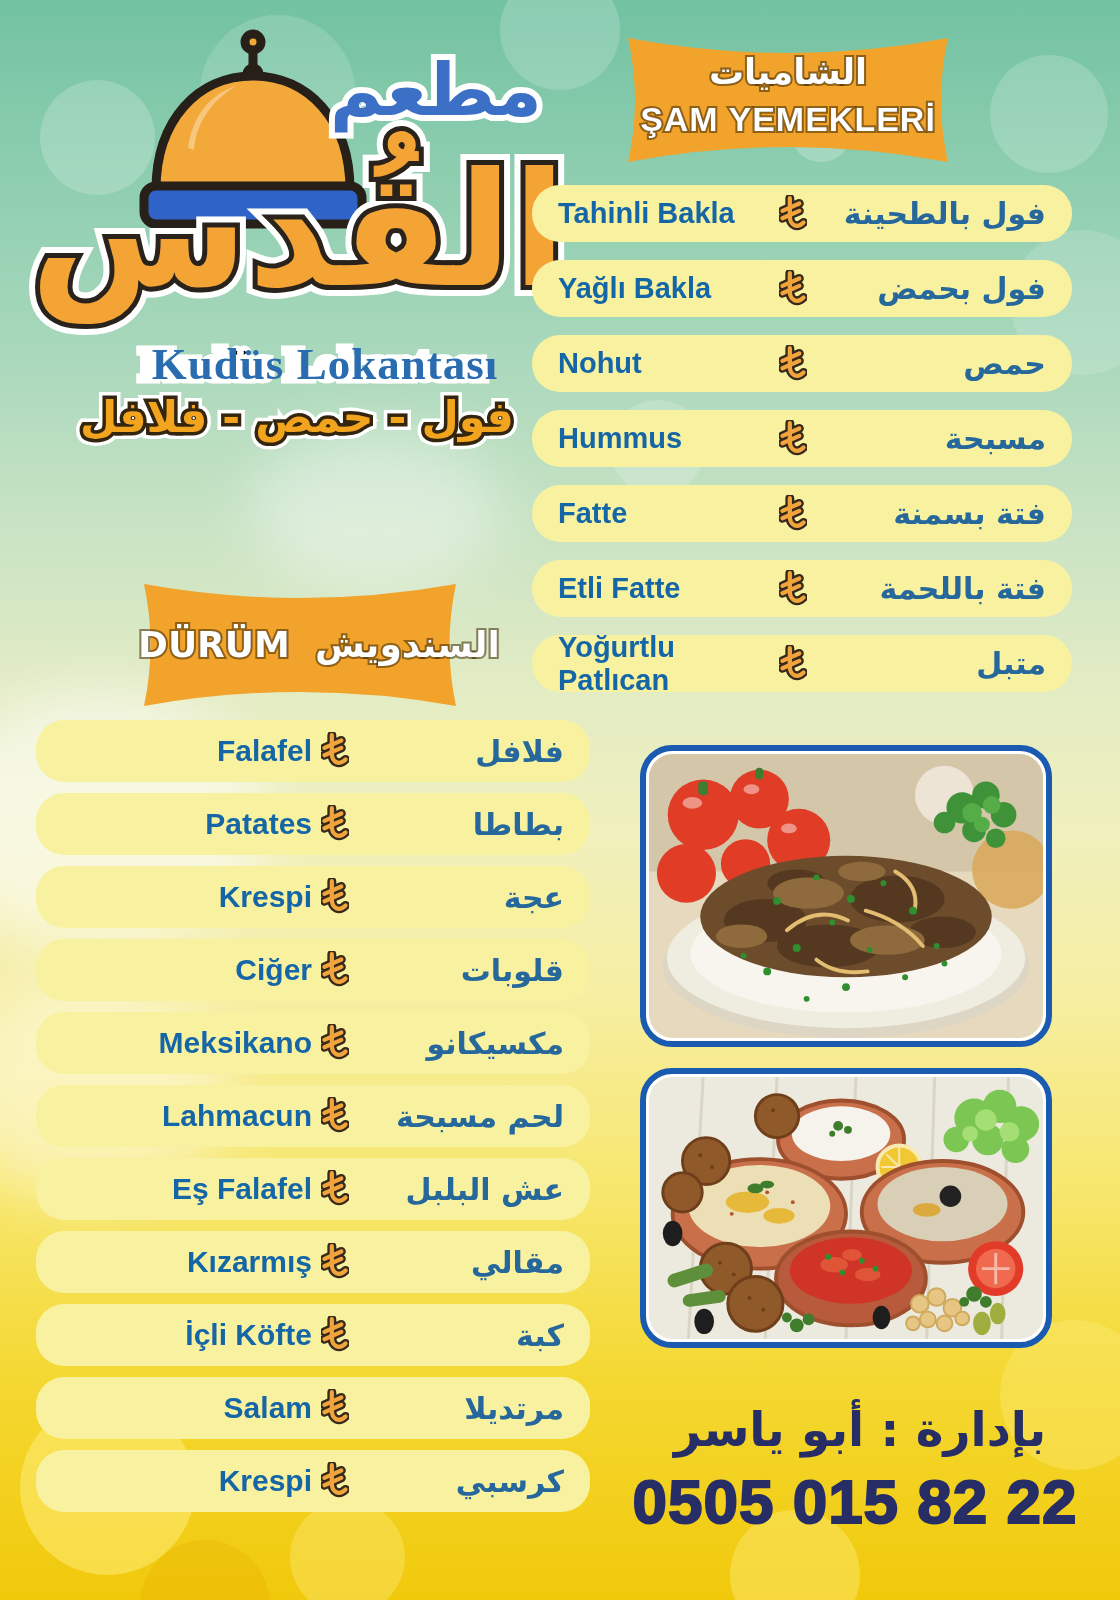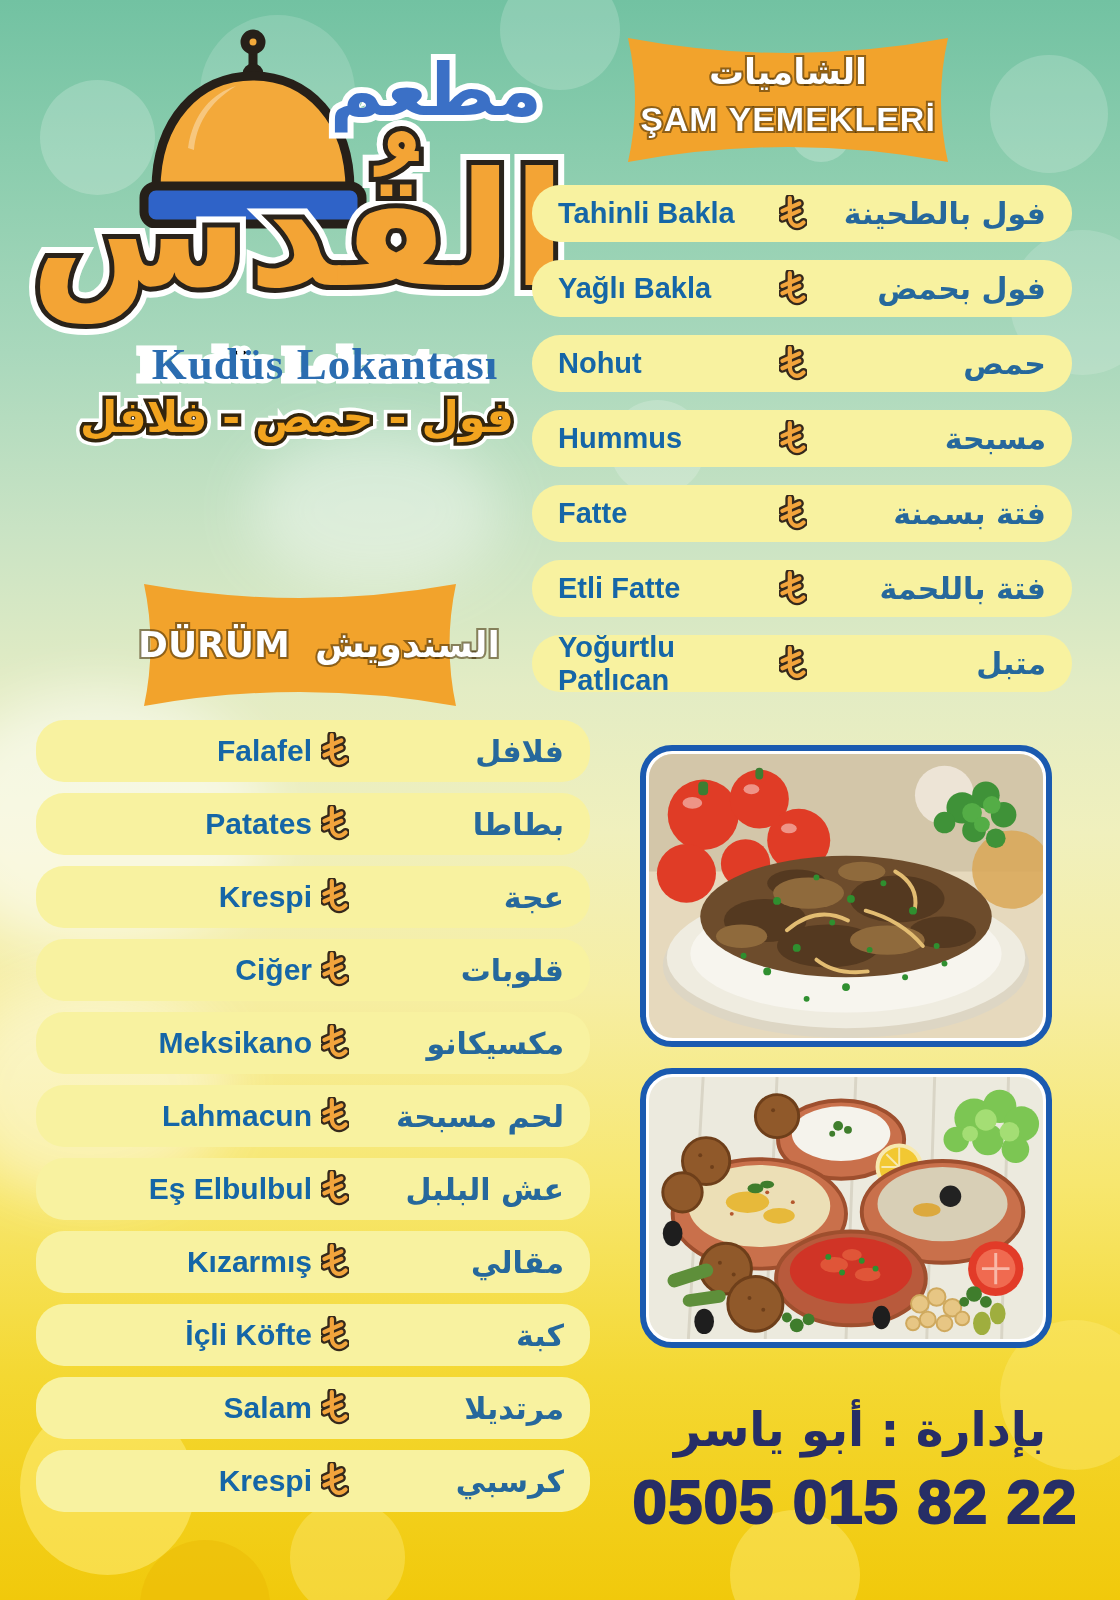--- a/index.html
+++ b/index.html
@@ -391,21 +391,21 @@
               <path d="M10 3 L10 20 C10 29 17 32 23 26"></path>
               <path d="M3 15 L19 8"></path>
               <path d="M3 22 L19 15"></path>
             </g>
           </svg>
         </span>
         <span class="ar">لحم مسبحة</span>
       </div>
 
       <div class="pill">
-        <span class="tr">Eş Elbulbul</span>
+        <span class="tr">Eş Falafel</span>
         <span class="lira">
           <svg width="28" height="38" viewBox="0 0 26 36">
             <g fill="none" stroke="#35291c" stroke-width="8.5" stroke-linecap="round">
               <path d="M10 3 L10 20 C10 29 17 32 23 26"></path>
               <path d="M3 15 L19 8"></path>
               <path d="M3 22 L19 15"></path>
             </g>
             <g fill="none" stroke="#f2a43c" stroke-width="4" stroke-linecap="round">
               <path d="M10 3 L10 20 C10 29 17 32 23 26"></path>
               <path d="M3 15 L19 8"></path>

